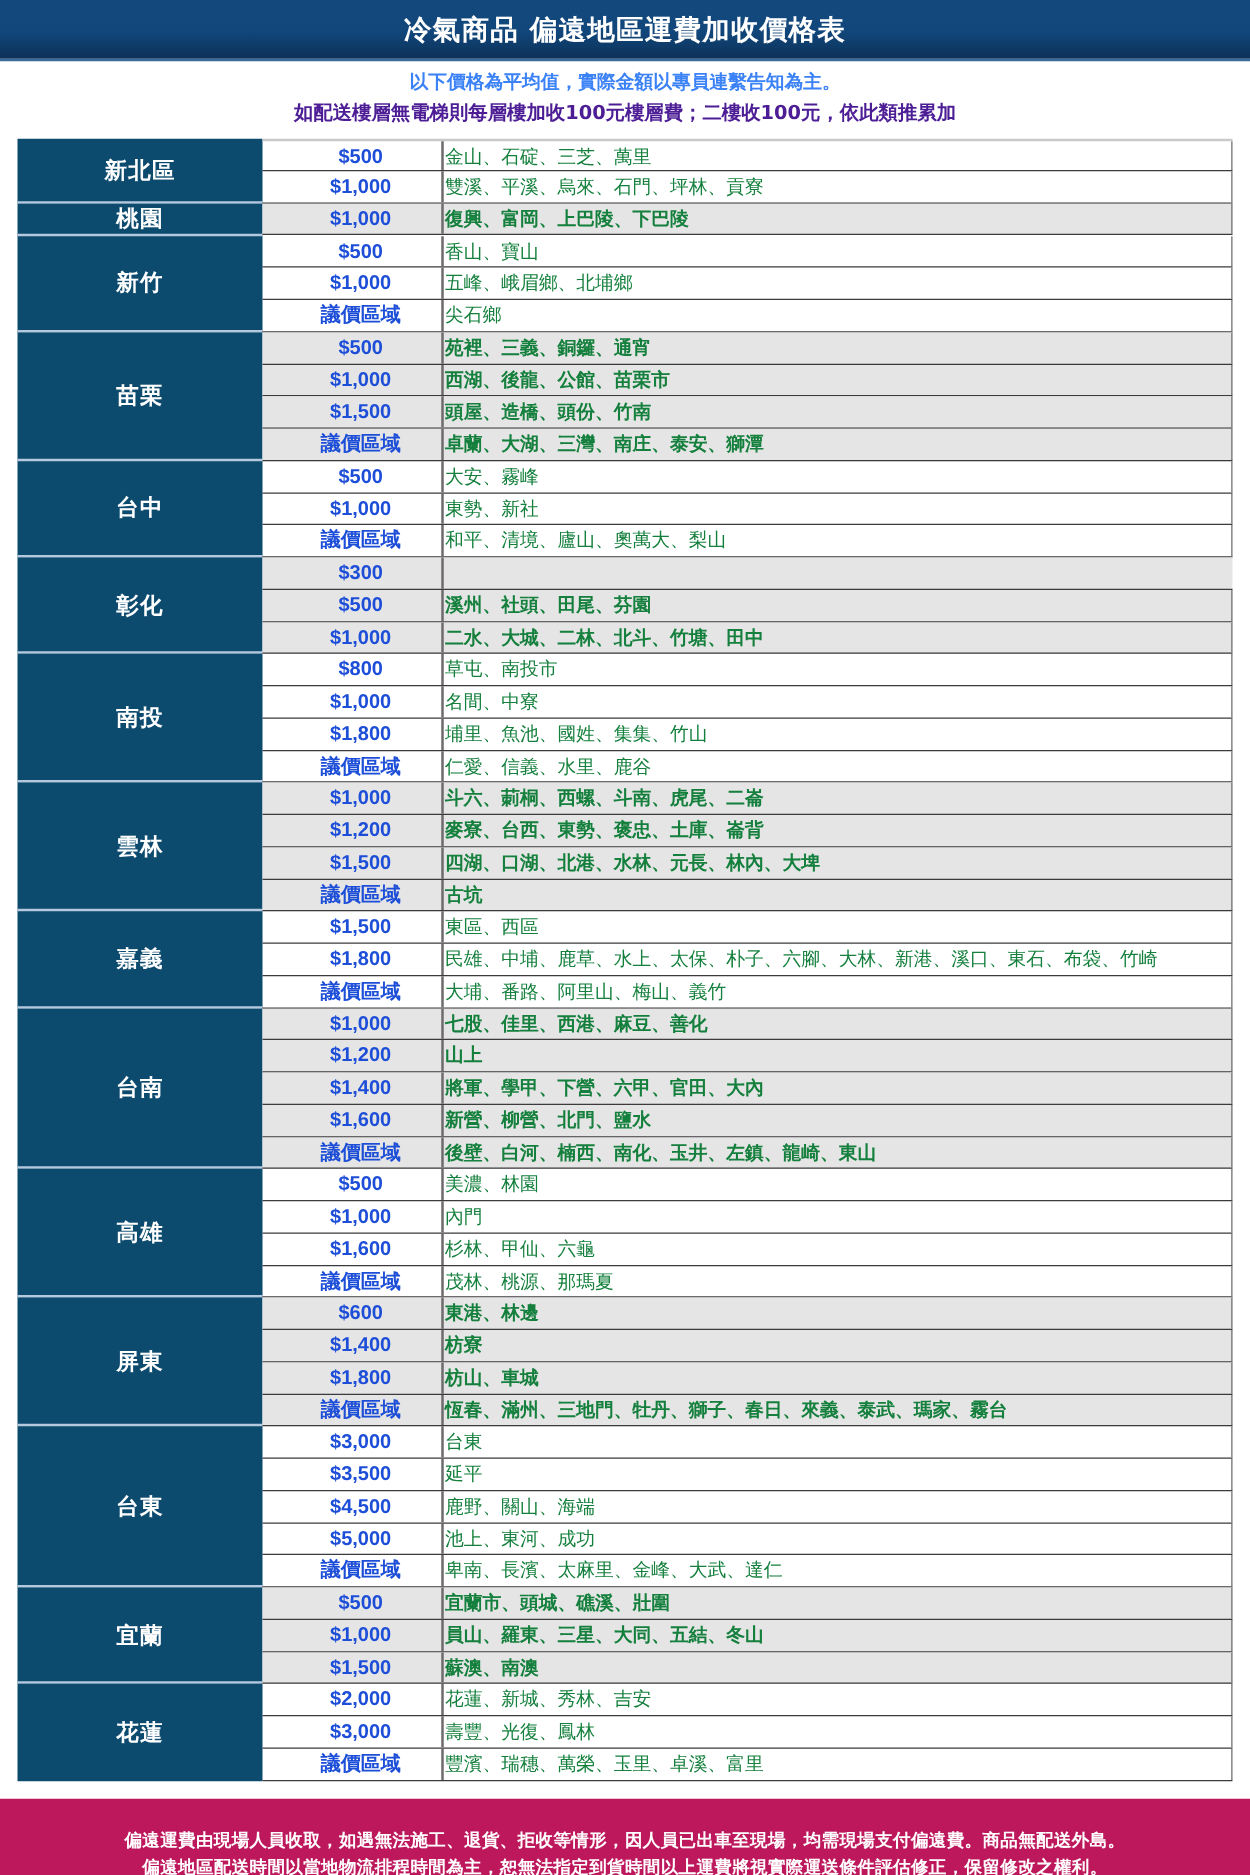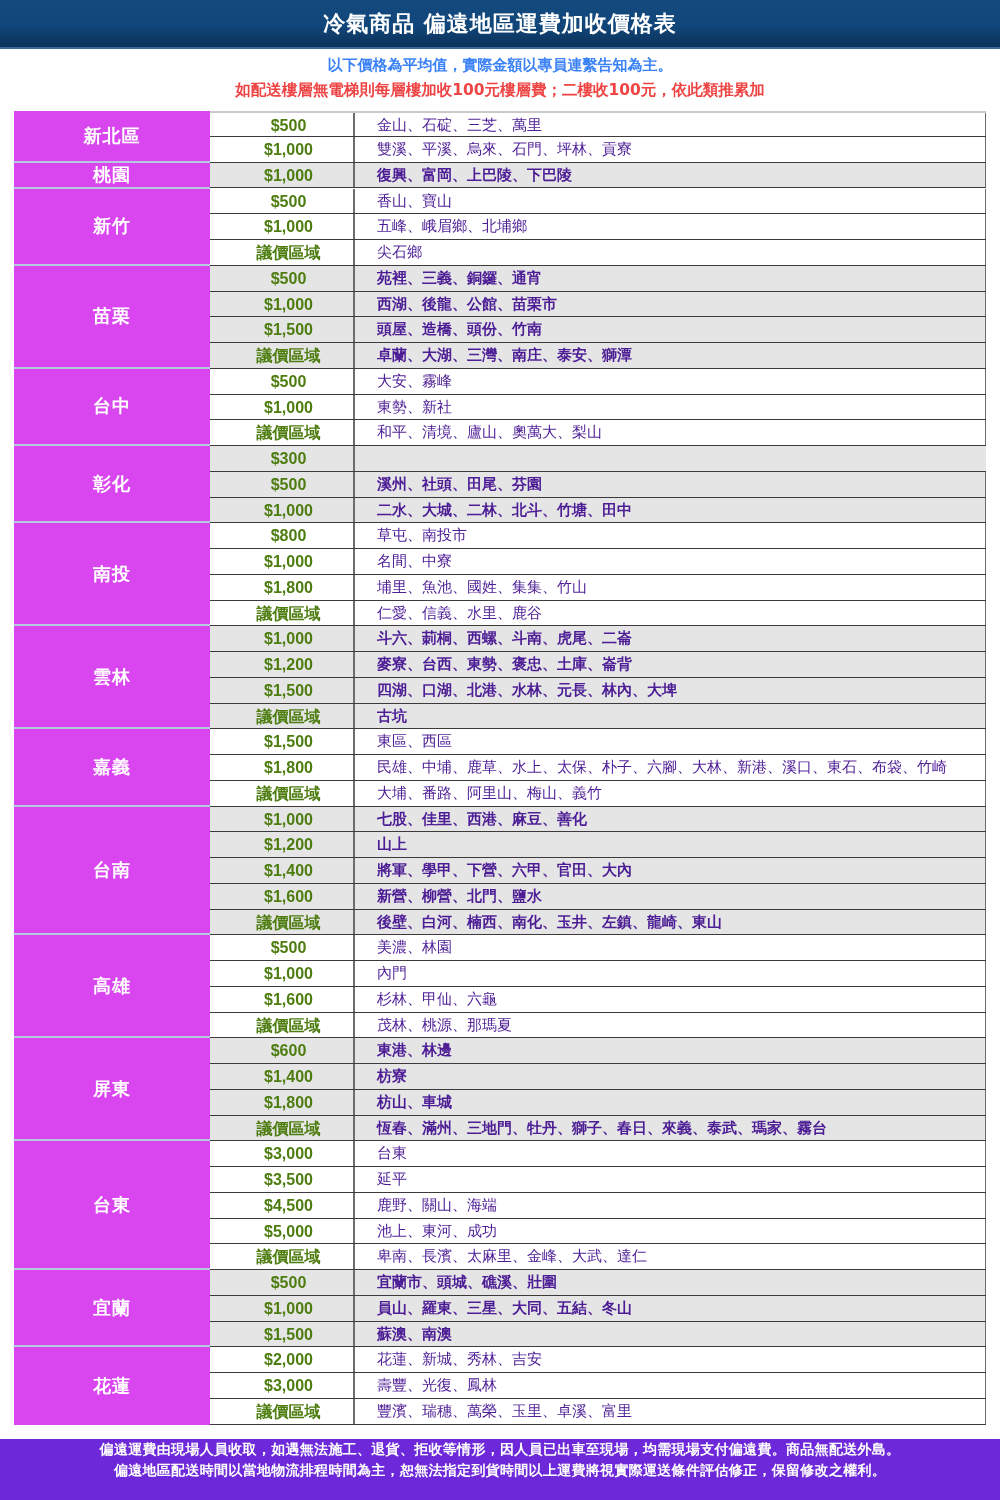--- a/index.html
+++ b/index.html
@@ -15,53 +15,53 @@
   .header h1 {
     color: #fff; font-size: 22px; font-weight: bold; letter-spacing: 1px;
   }
 
   .sub1 {
     position: absolute; top: 56px; left: 0; width: 1000px; text-align: center;
     font-size: 15px; font-weight: bold; color: #3b82f6;
   }
   .sub2 {
     position: absolute; top: 80px; left: 0; width: 1000px; text-align: center;
-    font-size: 15.5px; font-weight: bold; color: #ef4444;
+    font-size: 15.5px; font-weight: bold; color: #4c1d95;
   }
 
   .table {
     position: absolute; left: 14px; top: 111px; width: 972px;
   }
   .group { display: flex; position: relative; }
   .region {
-    width: 196px; background: #d946ef; color: #fff;
+    width: 196px; background: #0c4a6e; color: #fff;
     display: flex; align-items: center; justify-content: center;
     font-size: 18px; font-weight: bold; letter-spacing: 1px;
     border-bottom: 2px solid #b5c9de;
   }
   .group:last-child .region { border-bottom: none; }
   .rows { flex: 1; }
   .row { display: flex; height: 25.76px; border-bottom: 1px solid #3d3a3c; }
   .group.shade .row { background: #e5e5e5; }
   .row .price {
     width: 145px; border-right: 2px solid #6f6b6d; text-align: center;
     font-family: "Liberation Sans", sans-serif; font-weight: bold;
-    font-size: 16px; line-height: 25px; color: #4d7c0f; padding-left: 14px;
+    font-size: 16px; line-height: 25px; color: #1d4ed8; padding-left: 14px;
   }
   .row .areas {
-    flex: 1; padding-left: 22px; font-size: 15px; line-height: 25px; color: #4c1d95;
+    flex: 1; padding-left: 1px; font-size: 15px; line-height: 25px; color: #15803d;
     border-right: 1px solid #6f6b6d; white-space: nowrap; overflow: hidden;
   }
   .group.shade .row .areas { font-weight: bold; }
   .group:first-child .row:first-child { border-top: 2px solid #c9c9c9; }
 
   .footer {
     position: absolute; left: 0; top: 1439px; width: 1000px; height: 61px;
-    background: #6d28d9; color: #fff; text-align: center;
-    padding-top: 0;
+    background: #be185d; color: #fff; text-align: center;
+    padding-top: 24px;
   }
   .footer p { font-size: 14px; line-height: 21px; font-weight: bold; letter-spacing: 0.3px; }
 </style>
 </head>
 <body>
 
 <div class="header">
   <h1>冷氣商品 偏遠地區運費加收價格表</h1>
 </div>
 

